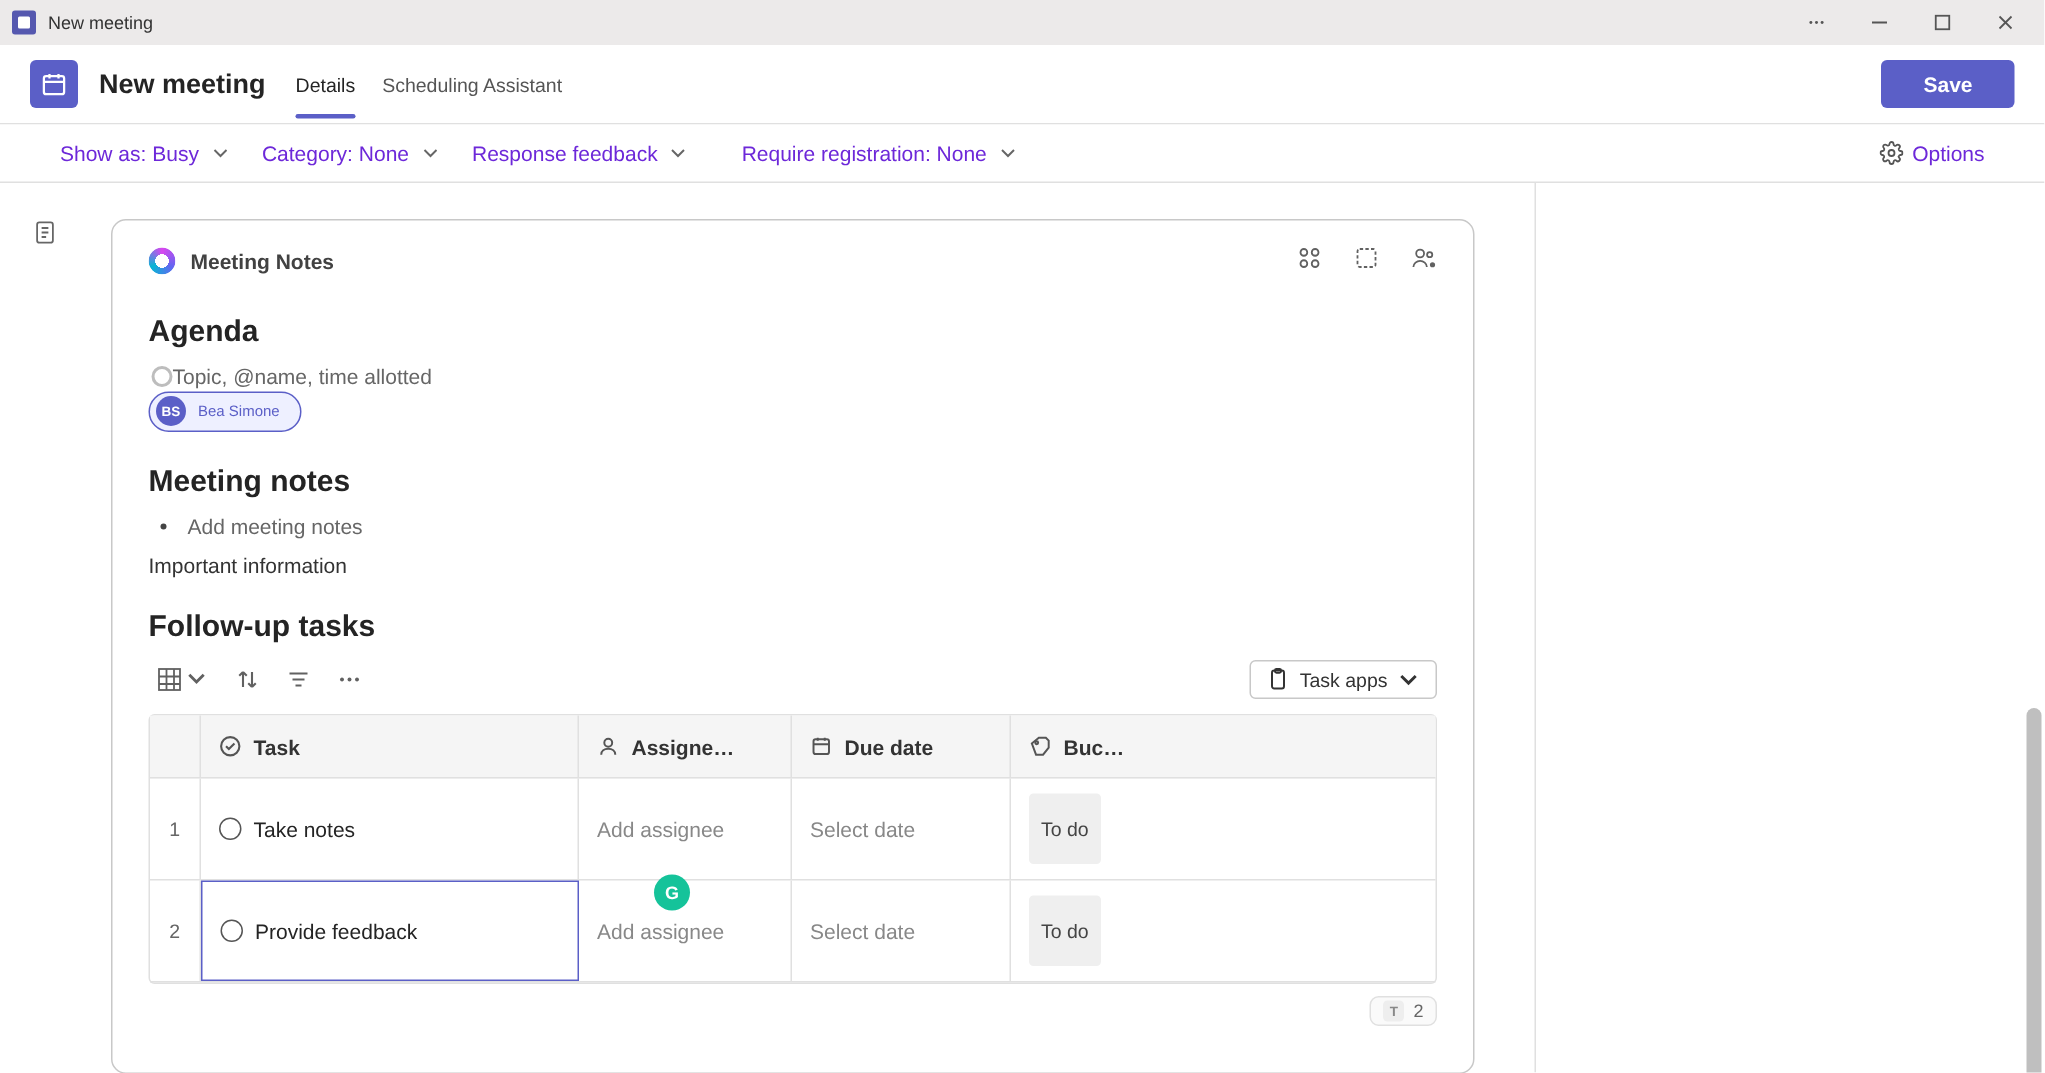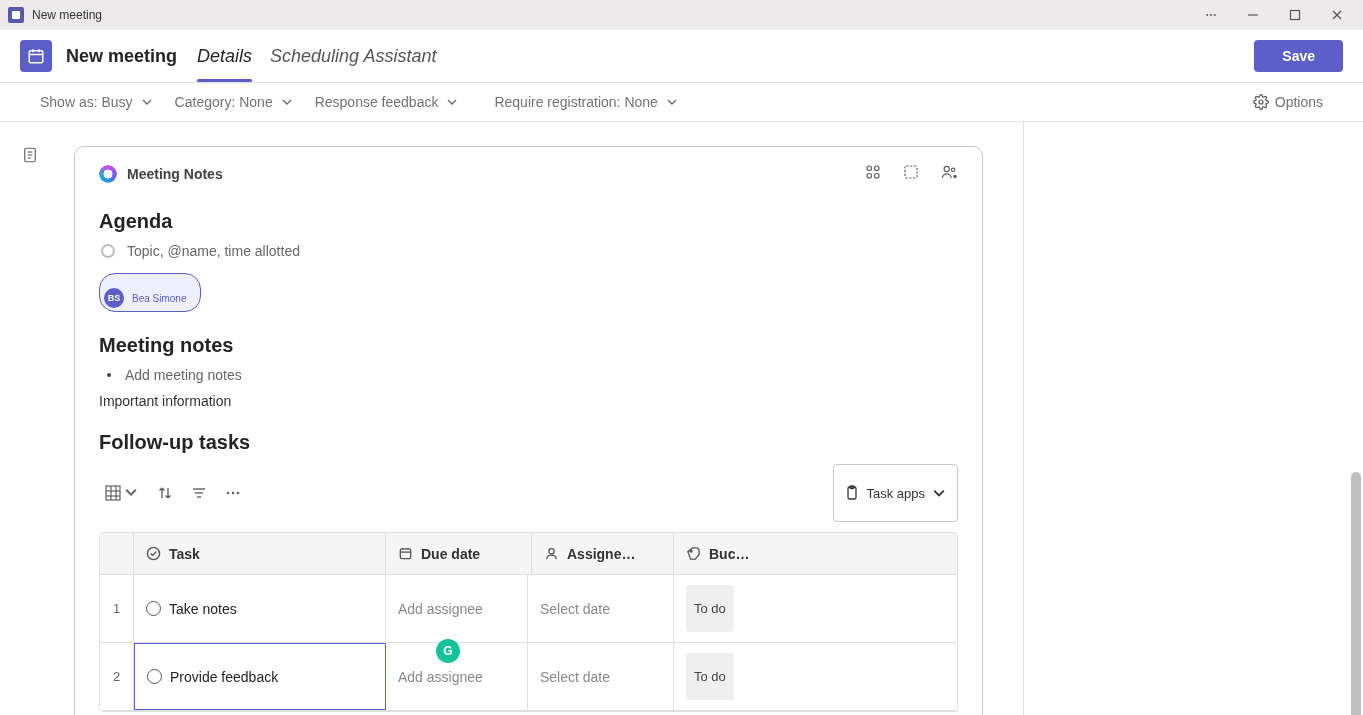--- a/index.html
+++ b/index.html
@@ -49,42 +49,42 @@
   .cal-icon {
     width: 32px; height: 32px;
     background: #5b5fc7;
     border-radius: 4px;
     display:flex; align-items:center; justify-content:center;
     margin-right: 14px;
   }
   .cal-icon svg{width:18px;height:18px;color:#fff;}
   .meeting-title { font-size: 18px; font-weight: 700; margin-right: 20px;}
   .tabs { display: flex; gap: 18px; }
-  .tab { padding: 14px 0; font-size:18px; color:#555; position:relative; cursor:pointer;font-style:italic;}
+  .tab { padding: 14px 0; font-size:13px; color:#555; position:relative; cursor:pointer;}
   .tab.active { color:#242424; font-weight:400;}
   .tab.active::after{
     content:""; position:absolute; left:0; right:0; bottom:-1px;
     height:3px; background:#5b5fc7; border-radius:2px;
   }
   .save-btn {
     margin-left:auto;
     background:#5b5fc7; color:#fff;
     border:none; border-radius:4px;
     padding: 8px 28px; font-size:14px; font-weight:600;
     cursor:pointer;
   }
 
   
   .optionsbar {
     height: 39px;
     border-bottom: 1px solid #e0e0e0;
     display:flex; align-items:center;
     padding: 0 40px;
     gap: 22px;
-    font-size:14px; color:#737373;
+    font-size:14px; color:#6d28d9;
     background:#fff;
   }
   .opt { display:flex; align-items:center; gap:6px; cursor:pointer;}
   .chev { width:12px; height:12px; color:#666; margin-left:2px;}
   .optionsbar-right { margin-left:auto; display:flex; align-items:center; gap:6px;}
 
   
   .main {
     display:flex;
     height: calc(715px - 30px - 53px - 39px);
@@ -125,31 +125,31 @@
     -webkit-mask: radial-gradient(circle at center, transparent 35%, black 36%);
   }
   .notes-title { font-weight:600; font-size:14px; color:#424242;}
   .notes-actions { margin-left:auto; display:flex; gap:20px; color:#616161;}
   .notes-actions svg{width:18px; height:18px;}
 
   .card-body { padding: 0 0 0 0;}
 
   .section-h { font-size:20px; font-weight:700; margin-bottom:10px;}
 
-  .agenda-row { display:flex; align-items:center; gap:12px; margin: 6px 0 14px 2px;}
+  .agenda-row { display:flex; align-items:center; gap:0; margin: 6px 0 2px 2px;}
   .circle {
     width:14px; height:14px; border:2px solid #bdbdbd; border-radius:50%;
     flex-shrink:0;
   }
   .placeholder { color:#666; font-size:14px;}
 
   .mention-chip {
     display:inline-flex; align-items:center; gap:8px;
     border:1.5px solid #5b5fc7; border-radius:16px;
-    padding: 14px 14px 3px 4px;
+    padding: 2px 14px 3px 4px;
     background:#eef0ff;
     margin-bottom: 22px;
   }
   .avatar-circle{
     width:20px; height:20px; border-radius:50%;
     background:#5b5fc7; color:#fff;
     font-size:9px; font-weight:700;
     display:flex; align-items:center; justify-content:center;
   }
   .mention-name{ color:#5b5fc7; font-size:10px;}
@@ -164,21 +164,21 @@
   .tasks-toolbar{
     display:flex; align-items:center; gap:18px;
     margin: 8px 0 10px 0;
     padding-left: 6px;
   }
   .tasks-toolbar .ticon{ color:#616161; display:flex; align-items:center; gap:2px;}
   .tasks-toolbar svg{width:16px; height:16px;}
   .taskapps-btn{
     margin-left:auto;
     border:1px solid #c8c8c8; border-radius:4px;
-    padding:20px 10px; font-size:13px; color:#333;
+    padding:4px 10px; font-size:13px; color:#333;
     display:flex; align-items:center; gap:6px;
     background:#fff;
   }
 
   
   .ttable { border:1px solid #e0e0e0; border-radius:4px; width: 100%;}
   .trow { display:flex; align-items:stretch; min-height:42px; border-bottom:1px solid #e0e0e0;}
   .trow:last-child{border-bottom:none;}
   .thead { background:#f5f5f5; font-weight:600; color:#333;}
   .tcell { border-right:1px solid #e0e0e0; padding: 10px 12px; display:flex; align-items:center; gap:8px;}
@@ -444,36 +444,36 @@
         <div class="ttable" style="position:relative;">
           <div class="trow thead">
             <div class="tcell c-num"></div>
             <div class="tcell c-task">
               <svg viewBox="0 0 16 16" fill="none" stroke="currentColor" stroke-width="1.5">
                   <circle cx="8" cy="8" r="6.5"></circle>
                   <path d="M5 8l2 2 4-4"></path>
                 </svg>
               <span>Task</span>
             </div>
+            <div class="tcell c-assign">
+              <svg viewBox="0 0 16 16" fill="none" stroke="currentColor" stroke-width="1.4">
+                  <circle cx="8" cy="5.5" r="2.8"></circle>
+                  <path d="M3 14c0-2.6 2.2-4.2 5-4.2s5 1.6 5 4.2"></path>
+                </svg>
+              <span>Assigne…</span>
+            </div>
             <div class="tcell c-due">
               <svg viewBox="0 0 16 16" fill="none" stroke="currentColor" stroke-width="1.4">
                   <rect x="2.5" y="3" width="11" height="10.5" rx="1.5"></rect>
                   <line x1="2.5" y1="6.5" x2="13.5" y2="6.5"></line>
                   <line x1="5.5" y1="2" x2="5.5" y2="4"></line>
                   <line x1="10.5" y1="2" x2="10.5" y2="4"></line>
                 </svg>
               <span>Due date</span>
             </div>
-            <div class="tcell c-assign">
-              <svg viewBox="0 0 16 16" fill="none" stroke="currentColor" stroke-width="1.4">
-                  <circle cx="8" cy="5.5" r="2.8"></circle>
-                  <path d="M3 14c0-2.6 2.2-4.2 5-4.2s5 1.6 5 4.2"></path>
-                </svg>
-              <span>Assigne…</span>
-            </div>
             <div class="tcell c-bucket">
               <svg viewBox="0 0 16 16" fill="none" stroke="currentColor" stroke-width="1.4">
                   <path d="M2 6l5-4h5l2 2v5l-4 5H5z"></path>
                   <circle cx="5.5" cy="5.5" r="1"></circle>
                 </svg>
               <span>Buc…</span>
             </div>
           </div>
 
           <div class="trow">

